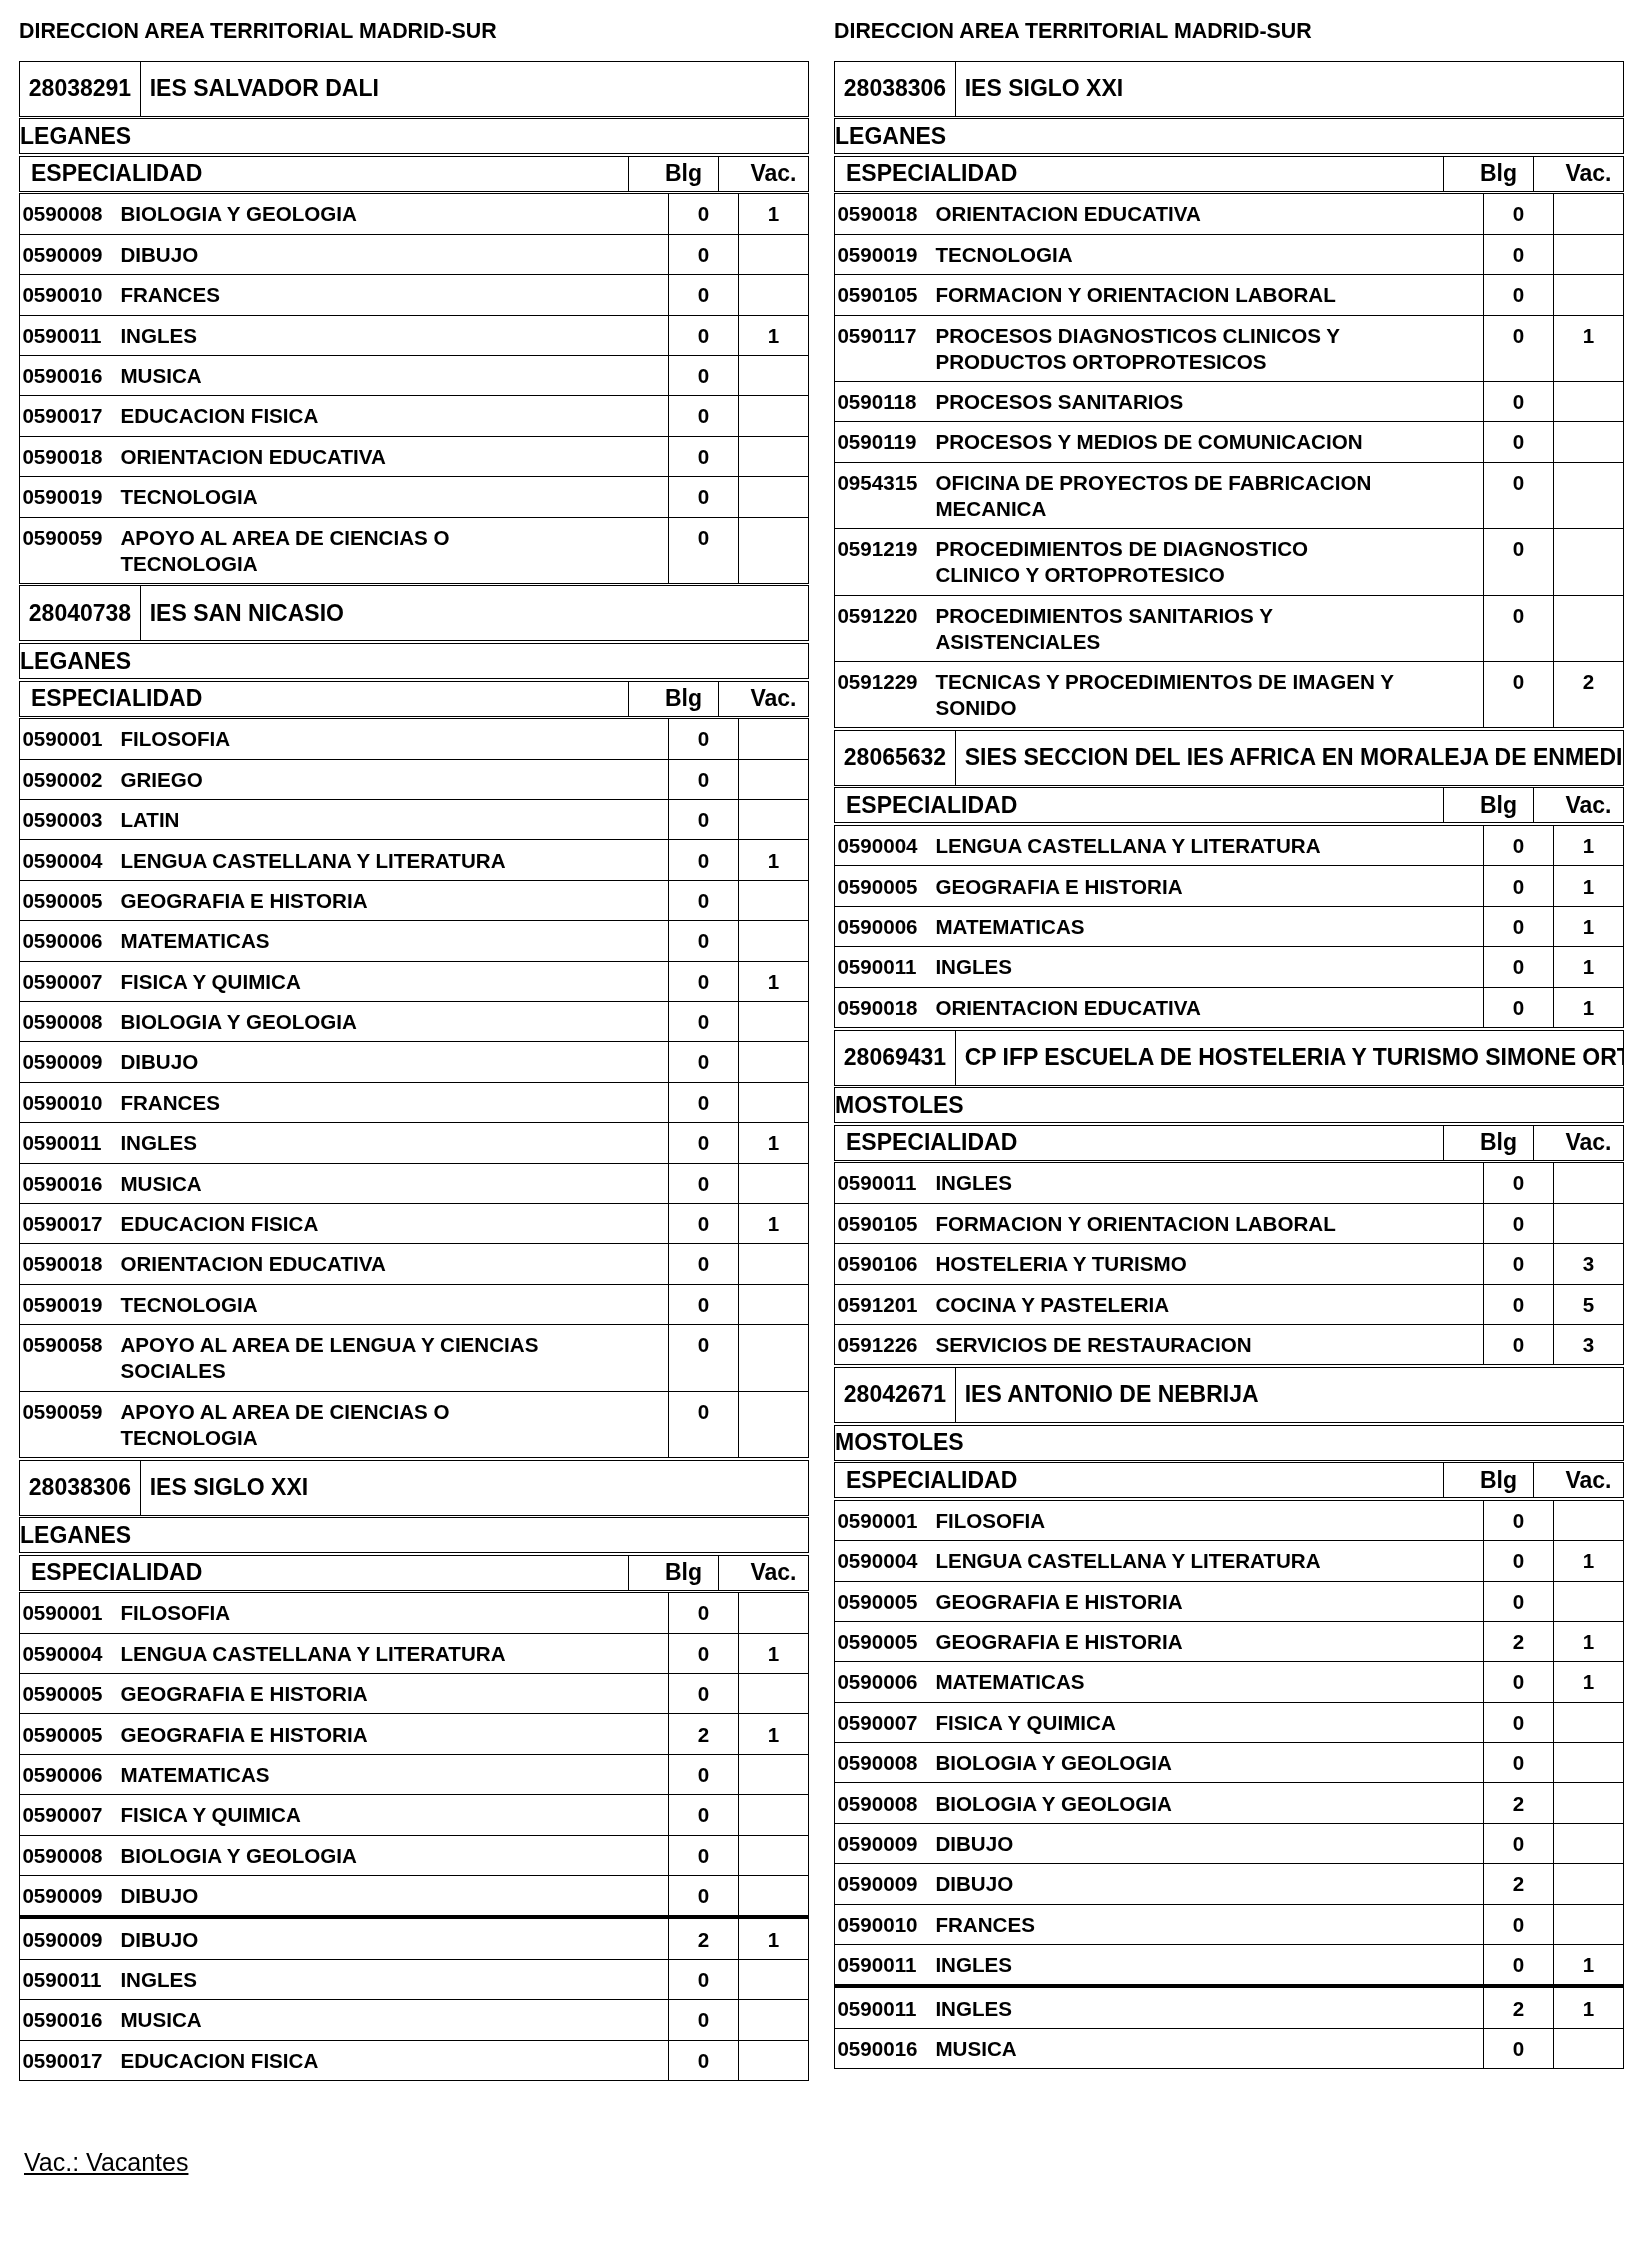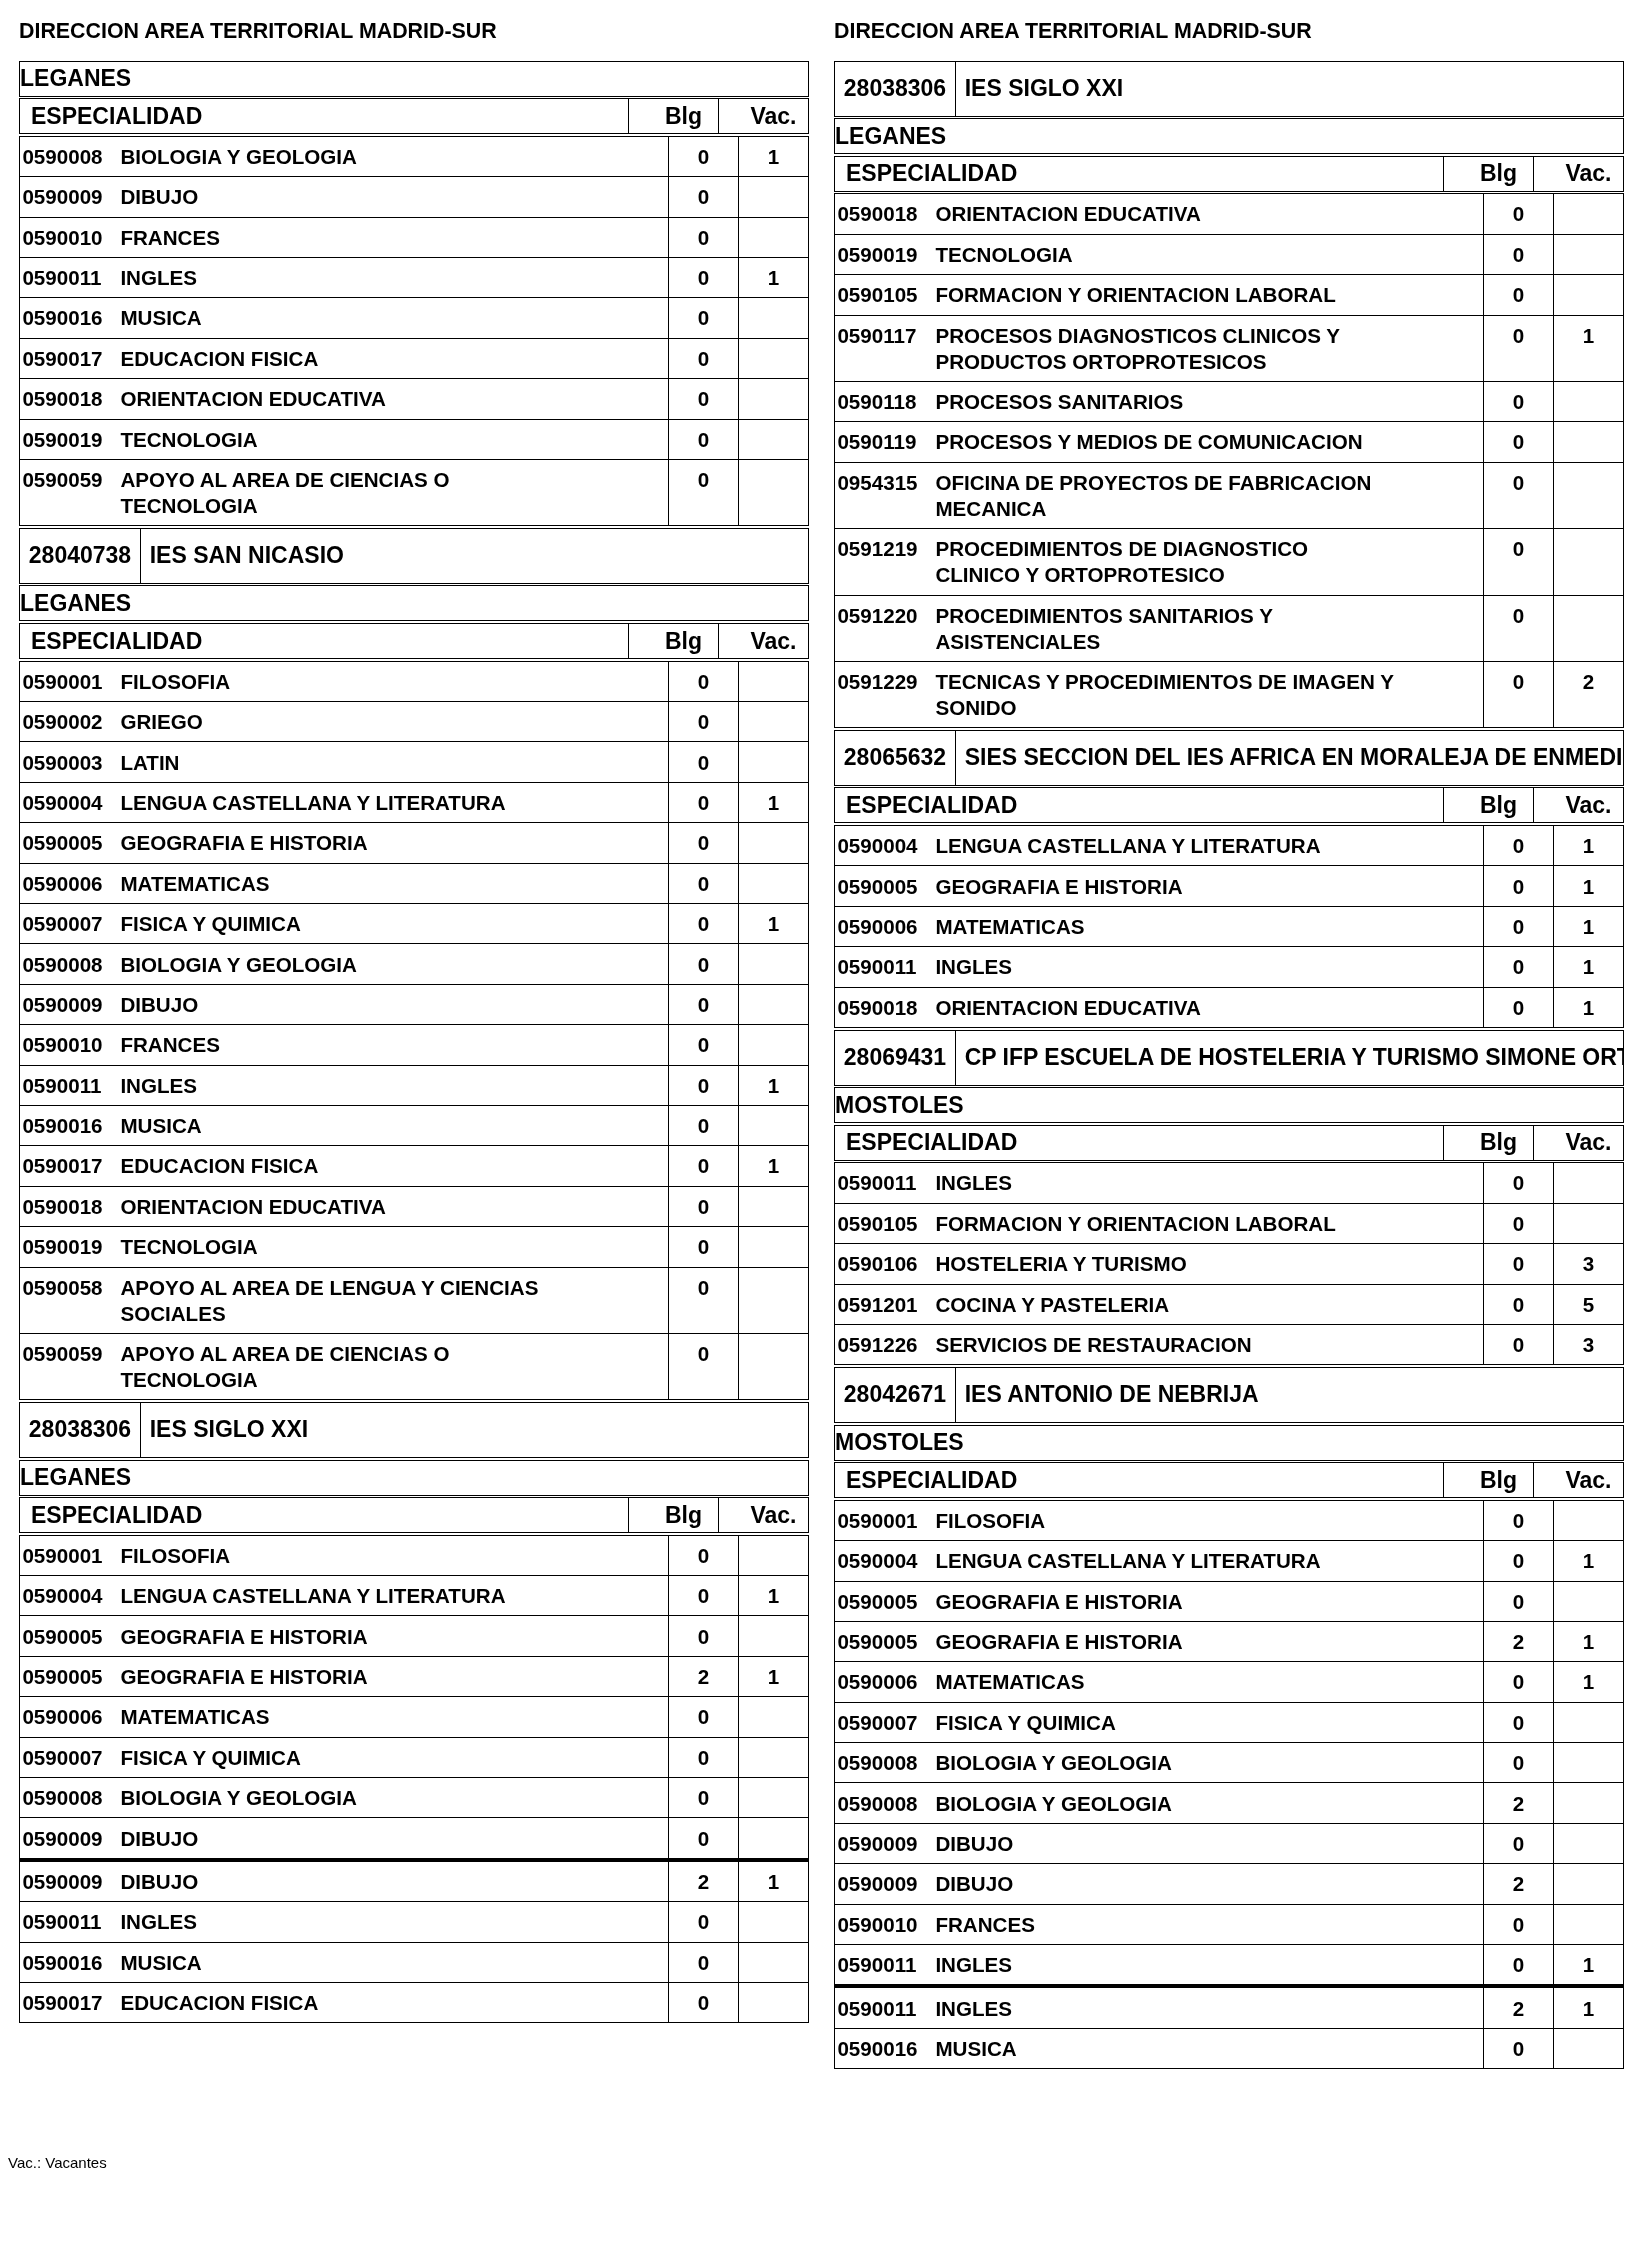--- a/index.html
+++ b/index.html
@@ -30,29 +30,33 @@
   .data-row { display: flex; border-top: 1.6px solid #000; }
   .data-row:first-child { border-top: 0; }
   .data-row.thick { border-top: 4px solid #000; }
   .cell-main { flex: 1; border-right: 1.6px solid #000; display: flex; align-items: flex-start; padding: 7.1px 4.8px 6.3px 2.4px; font-size: 20.6px; line-height: 26px; }
   .row-code { width: 98px; flex: none; }
   .row-name { flex: 1; white-space: pre-line; }
   .cell-blg, .cell-vac { flex: none; font-size: 20.6px; line-height: 26px; padding-top: 7.1px; text-align: center; }
   .cell-blg { width: 70px; border-right: 1.6px solid #000; }
   .cell-vac { width: 69px; }
 
-  .footer { position: absolute; left: 8px; top: 2149px; font-size: 15px; line-height: 27px; }
+  .footer { position: absolute; left: 24px; top: 2149px; font-size: 25px; line-height: 27px; text-decoration: underline; }
 </style>
 </head>
 <body>
 
 <div class="col col-left">
   <div class="dat-header">DIRECCION AREA TERRITORIAL MADRID-SUR</div>
   <div class="blocks">
       <div class="block">
+        <div class="school-row">
+          <div class="school-code">28038291</div>
+          <div class="school-name">IES SALVADOR DALI</div>
+        </div>
         <div class="loc-row">LEGANES</div>
         <div class="esp-header">
           <div class="esp-h-name">ESPECIALIDAD</div>
           <div class="esp-h-blg">Blg</div>
           <div class="esp-h-vac">Vac.</div>
         </div>
         <div class="data-table">
           <div class="data-row">
             <div class="cell-main">
               <span class="row-code">0590008</span>

